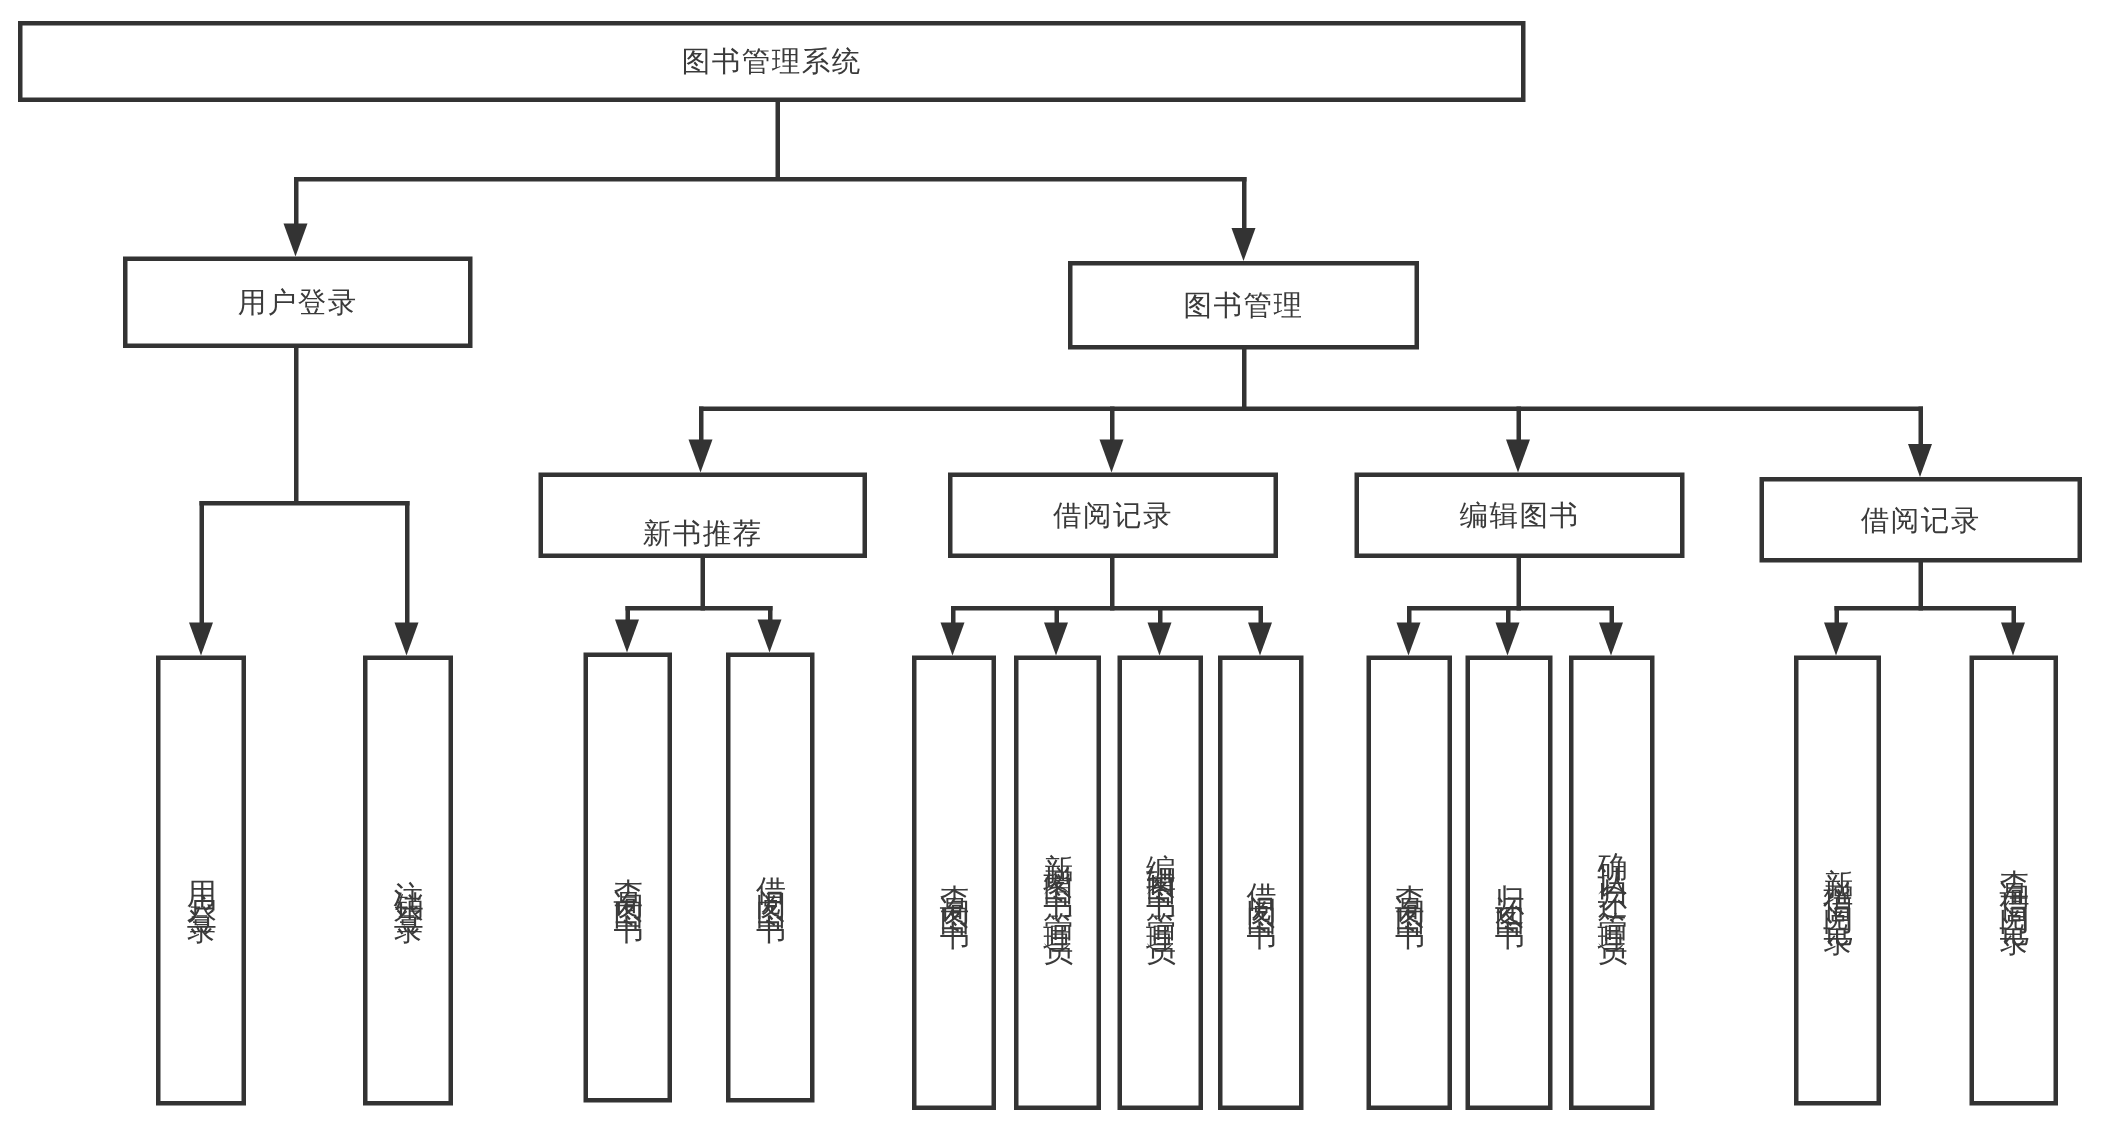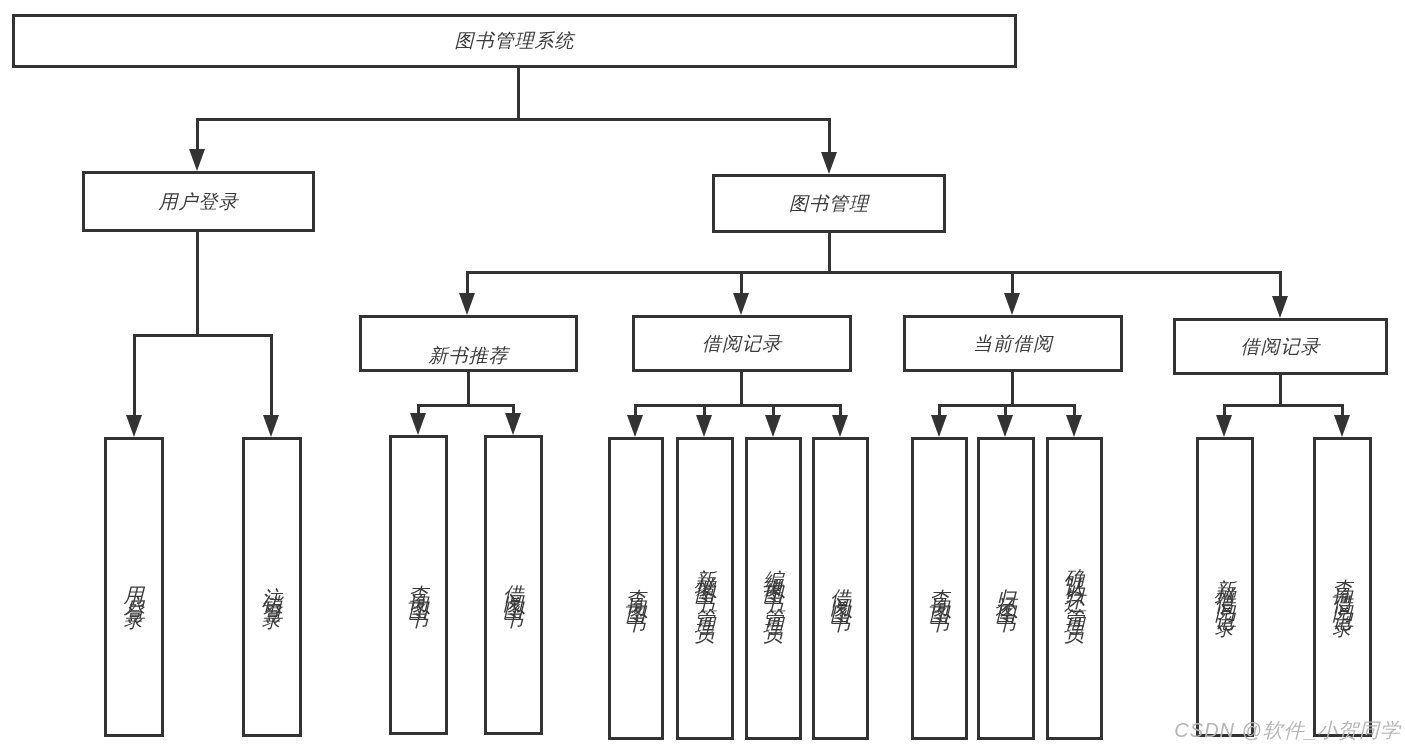--- a/index.html
+++ b/index.html
@@ -2,21 +2,20 @@
 <html><head>
 <meta charset="utf-8">
 <style>
   html,body{margin:0;padding:0;background:#fff;}
   #stage{
     position:relative;
     width:1405px;height:747px;
     background:#ffffff;
     font-family:"Liberation Sans","DejaVu Sans",sans-serif;
     overflow:hidden;
-    font-style:italic;
   }
   .box{
     position:absolute;
     background:#ffffff;
     border:3px solid #333333;
     box-sizing:border-box;
     display:flex;
     align-items:center;
     justify-content:center;
     color:#3a3a3a;
@@ -82,21 +81,21 @@
 
   <div class="box" style="left:359px;top:315px;width:219px;height:57px;align-items:flex-end;">
     <span>新书推荐</span>
   </div>
 
   <div class="box" style="left:632px;top:315px;width:220px;height:57px;">
     <span>借阅记录</span>
   </div>
 
   <div class="box" style="left:903px;top:315px;width:220px;height:57px;">
-    <span>当前借阅</span>
+    <span>编辑图书</span>
   </div>
 
   <div class="box" style="left:1173px;top:318px;width:215px;height:57px;">
     <span>借阅记录</span>
   </div>
 
   <div class="vbox" style="left:104px;top:437px;width:60px;height:300px;">
     <span class="vtext">用户登录</span>
   </div>
   <div class="vbox" style="left:242px;top:437px;width:60px;height:300px;">
@@ -195,15 +194,14 @@
     <div class="arrow" style="left:1066px;top:415px;"></div>
 
     <div class="line" style="left:1279px;top:374px;width:3px;height:33px;"></div>
     <div class="line" style="left:1223px;top:404px;width:121px;height:3px;"></div>
     <div class="line" style="left:1223px;top:404px;width:3px;height:13px;"></div>
     <div class="line" style="left:1341px;top:404px;width:3px;height:13px;"></div>
     <div class="arrow" style="left:1216px;top:415px;"></div>
     <div class="arrow" style="left:1334px;top:415px;"></div>
   </div>
 
-  <div class="watermark">CSDN @软件_小贺同学</div>
 
 </div>
 
 </body></html>

